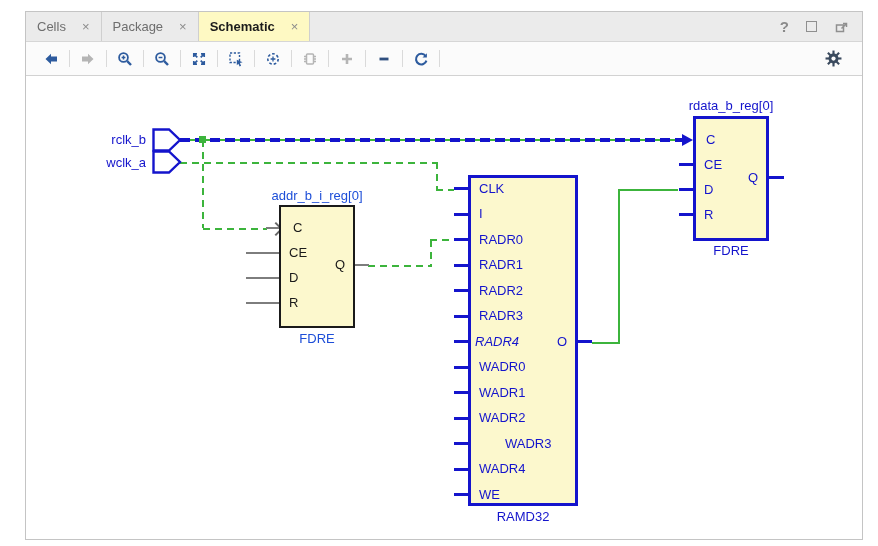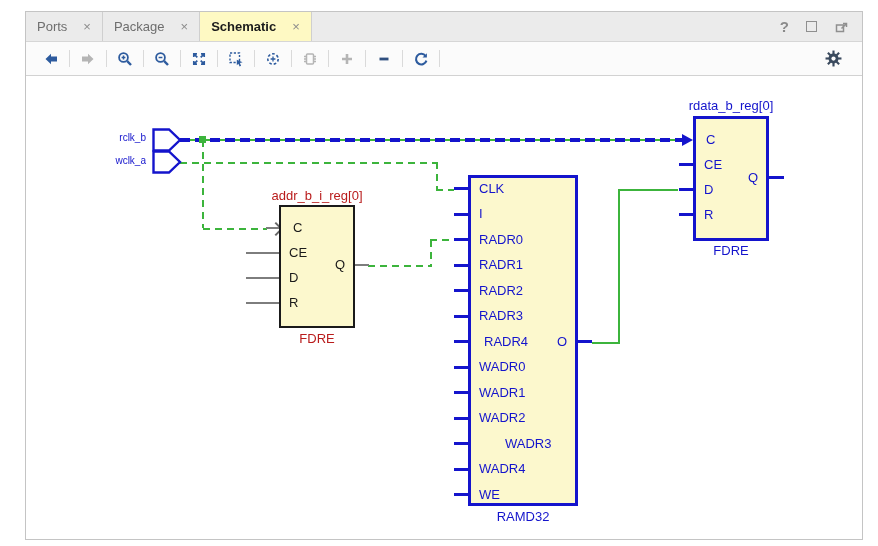--- a/index.html
+++ b/index.html
@@ -49,38 +49,38 @@
         transform:rotate(45deg);background:transparent;}
 
   .cell{position:absolute;background:#fcf8cd;box-sizing:border-box;}
   .cell.sel{border:3px solid #1414cc;}
   .cell.plain{border:2px solid #1a1a1a;}
   .pin{position:absolute;font-size:13px;white-space:nowrap;}
   .cell.sel .pin{color:#1414cc;}
   .cell.plain .pin{color:#1a1a1a;}
   .cellname{position:absolute;font-size:13px;white-space:nowrap;}
   .cellname.blue{color:#1414cc;}
-  .cellname.dark{color:#b91c1c;}
+  .cellname.dark{color:#1d4ed8;}
   .ctr{text-align:center;}
 
-  .portlbl{position:absolute;font-size:10px;color:#1414cc;text-align:right;width:100px;}
+  .portlbl{position:absolute;font-size:13px;color:#1414cc;text-align:right;width:100px;}
   .portsym{position:absolute;}
 
   .watermark{position:absolute;left:612px;top:408px;display:flex;align-items:center;gap:8px;
              color:#d4d4d4;font-size:21px;letter-spacing:1px;text-shadow:1px 1px 0 #ffffff;}
 </style>
 </head>
 <body>
 
 <div class="page">
   <div class="window">
 
     <div class="tabbar">
       <div class="tab">
-        <span>Ports</span>
+        <span>Cells</span>
         <span class="x">×</span>
       </div>
       <div class="tab">
         <span>Package</span>
         <span class="x">×</span>
       </div>
       <div class="tab active">
         <span>Schematic</span>
         <span class="x">×</span>
       </div>
@@ -248,21 +248,21 @@
       <div class="stub" style="left:428px;top:392px;width:14px;"></div>
       <div class="stub" style="left:428px;top:417px;width:14px;"></div>
       <div class="stub" style="left:552px;top:264px;width:14px;"></div>
       <div class="cell sel" style="left:442px;top:99px;width:110px;height:331px;">
         <span class="pin" style="left:8px;top:3px;">CLK</span>
         <span class="pin" style="left:8px;top:28px;">I</span>
         <span class="pin" style="left:8px;top:54px;">RADR0</span>
         <span class="pin" style="left:8px;top:79px;">RADR1</span>
         <span class="pin" style="left:8px;top:105px;">RADR2</span>
         <span class="pin" style="left:8px;top:130px;">RADR3</span>
-        <span class="pin" style="left:13px;top:156px;">RADR4</span>
+        <span class="pin" style="left:4px;top:156px;font-style:italic;">RADR4</span>
         <span class="pin" style="left:8px;top:181px;">WADR0</span>
         <span class="pin" style="left:8px;top:207px;">WADR1</span>
         <span class="pin" style="left:8px;top:232px;">WADR2</span>
         <span class="pin" style="left:12px;top:258px;margin-left:22px;">WADR3</span>
         <span class="pin" style="left:8px;top:283px;">WADR4</span>
         <span class="pin" style="left:8px;top:309px;">WE</span>
         <span class="pin" style="right:8px;top:156px;">O</span>
       </div>
 
       <div class="stub" style="left:653px;top:87px;width:14px;"></div>

